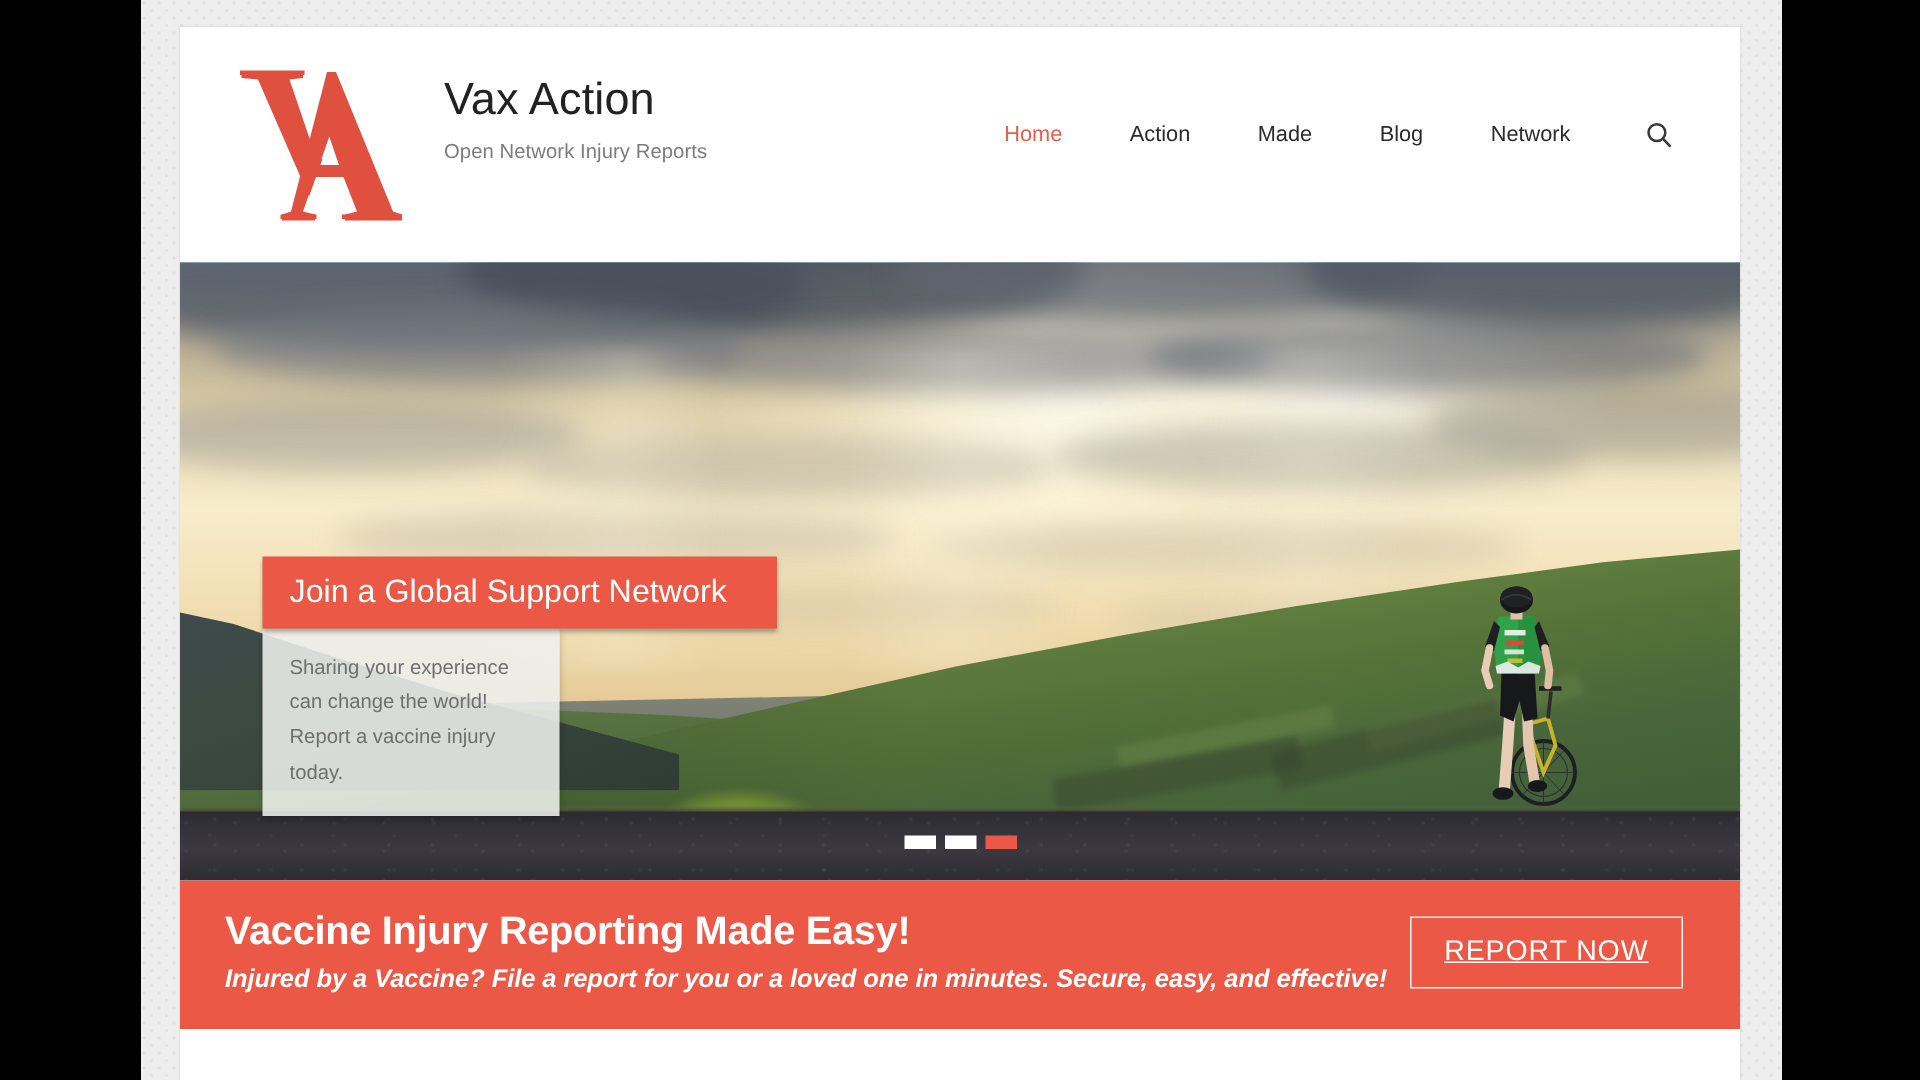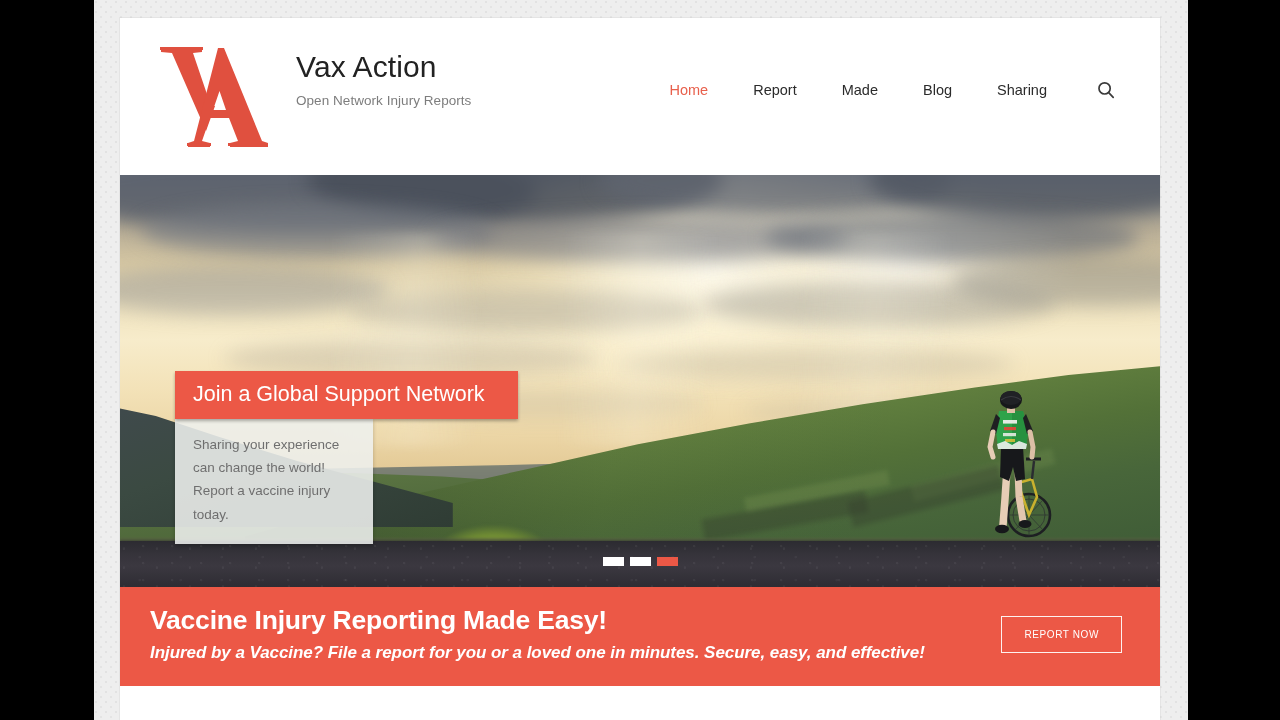--- a/index.html
+++ b/index.html
@@ -253,23 +253,24 @@
     color:#ffffff; font-size:26.5px; font-weight:700; letter-spacing:-0.2px;
     font-family:"Liberation Sans Narrow","Liberation Sans", sans-serif;
     line-height:1.1; white-space:nowrap;
   }
   .cta-sub {
     color:#ffffff; font-size:17px; font-style:italic; font-weight:700;
     margin-top:8px; letter-spacing:-0.05px; white-space:nowrap;
   }
   .cta-button {
     border:1px solid rgba(255,255,255,0.92); background:transparent;
-    color:#ffffff; font-size:10px; letter-spacing:0.6px;
+    color:#ffffff; font-size:19px; letter-spacing:0.6px;
     padding:12px 22px; cursor:pointer; white-space:nowrap;
     font-family:"Liberation Sans", sans-serif;
+    text-decoration:underline;
   }
 
   
   .below-fold { height:60px; background:#ffffff; }
 </style>
 </head>
 <body>
 
 <div id="screen">
   <div id="viewport">
@@ -294,24 +295,24 @@
             </svg>
           </div>
           <div class="brand-text">
             <div class="brand-title">Vax Action</div>
             <div class="brand-tagline">Open Network Injury Reports</div>
           </div>
         </div>
 
         <nav class="main-nav">
           <a class="nav-link active" href="#">Home</a>
-          <a class="nav-link" href="#">Report</a>
+          <a class="nav-link" href="#">Action</a>
           <a class="nav-link" href="#">Made</a>
           <a class="nav-link" href="#">Blog</a>
-          <a class="nav-link" href="#">Sharing</a>
+          <a class="nav-link" href="#">Network</a>
           <span class="nav-search">
             <svg width="18" height="18" viewBox="0 0 18 18" xmlns="http://www.w3.org/2000/svg" aria-hidden="true">
               <circle cx="7.6" cy="7.4" r="5.6" fill="none" stroke="#3a3a3a" stroke-width="1.7"></circle>
               <line x1="11.7" y1="11.6" x2="16.2" y2="16.3" stroke="#3a3a3a" stroke-width="1.7" stroke-linecap="round"></line>
             </svg>
           </span>
         </nav>
       </header>
 
       <section class="hero">

